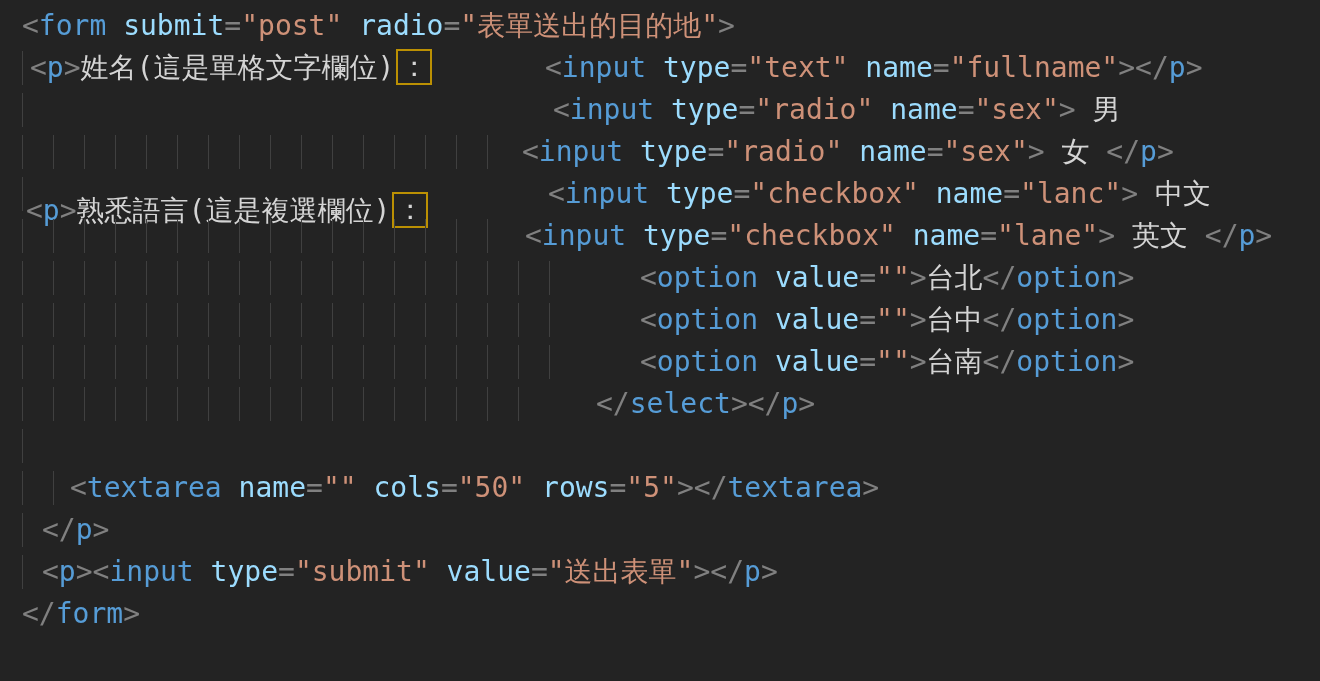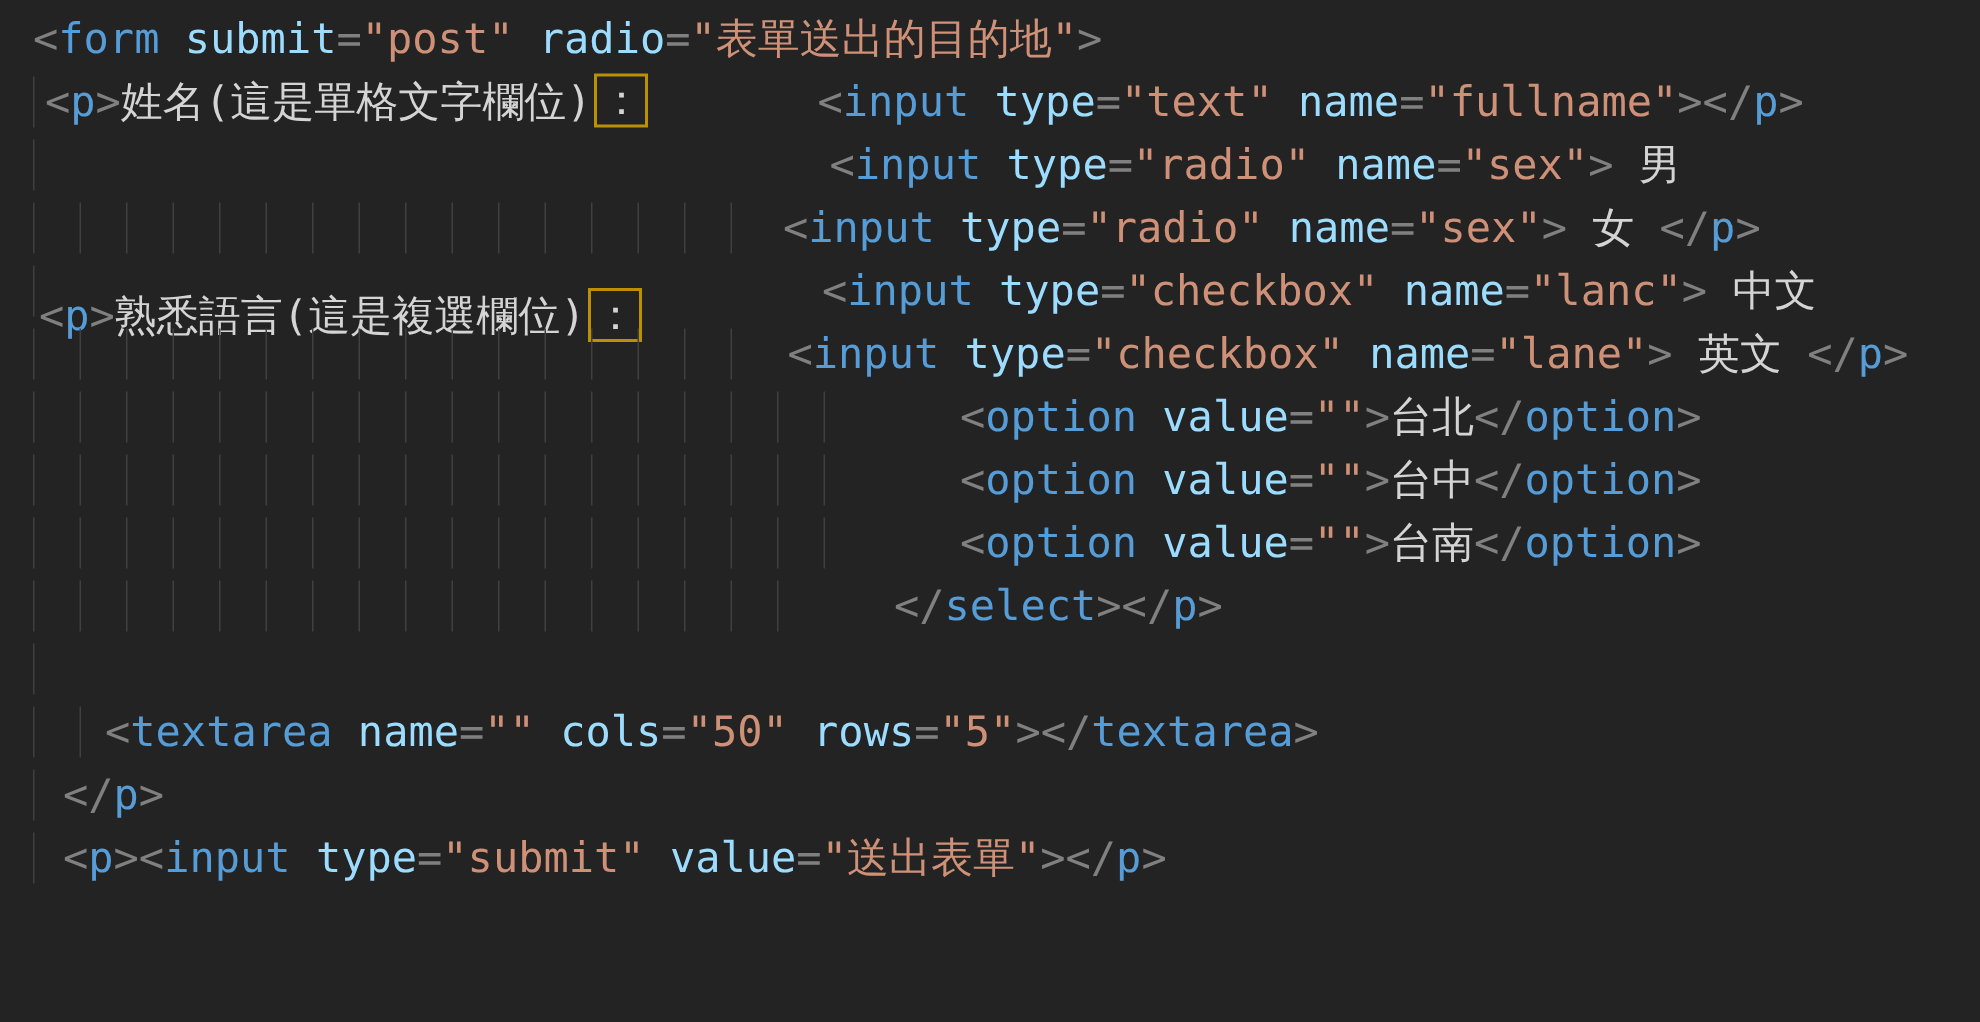--- a/index.html
+++ b/index.html
@@ -190,14 +190,17 @@
         <span class="seg" style="left: 70px;"><span class="tk-p">&lt;</span><span class="tk-tag">textarea</span><span class="tk-ws"> </span><span class="tk-attr">name</span><span class="tk-eq">=</span><span class="tk-str">""</span><span class="tk-ws"> </span><span class="tk-attr">cols</span><span class="tk-eq">=</span><span class="tk-str">"50"</span><span class="tk-ws"> </span><span class="tk-attr">rows</span><span class="tk-eq">=</span><span class="tk-str">"5"</span><span class="tk-p">&gt;</span><span class="tk-p">&lt;/</span><span class="tk-tag">textarea</span><span class="tk-p">&gt;</span></span>
       </div>
       <div class="line">
         <span class="guide" style="left: 22px;"></span>
         <span class="seg" style="left: 42px;"><span class="tk-p">&lt;/</span><span class="tk-tag">p</span><span class="tk-p">&gt;</span></span>
       </div>
       <div class="line">
         <span class="guide" style="left: 22px;"></span>
         <span class="seg" style="left: 42px;"><span class="tk-p">&lt;</span><span class="tk-tag">p</span><span class="tk-p">&gt;</span><span class="tk-p">&lt;</span><span class="tk-tag">input</span><span class="tk-ws"> </span><span class="tk-attr">type</span><span class="tk-eq">=</span><span class="tk-str">"submit"</span><span class="tk-ws"> </span><span class="tk-attr">value</span><span class="tk-eq">=</span><span class="tk-str">"送出表單"</span><span class="tk-p">&gt;</span><span class="tk-p">&lt;/</span><span class="tk-tag">p</span><span class="tk-p">&gt;</span></span>
       </div>
+      <div class="line">
+        <span class="seg" style="left: 22px;"><span class="tk-p">&lt;/</span><span class="tk-tag">form</span><span class="tk-p">&gt;</span></span>
+      </div>
     </div>
 </div>
 
 </body></html>

